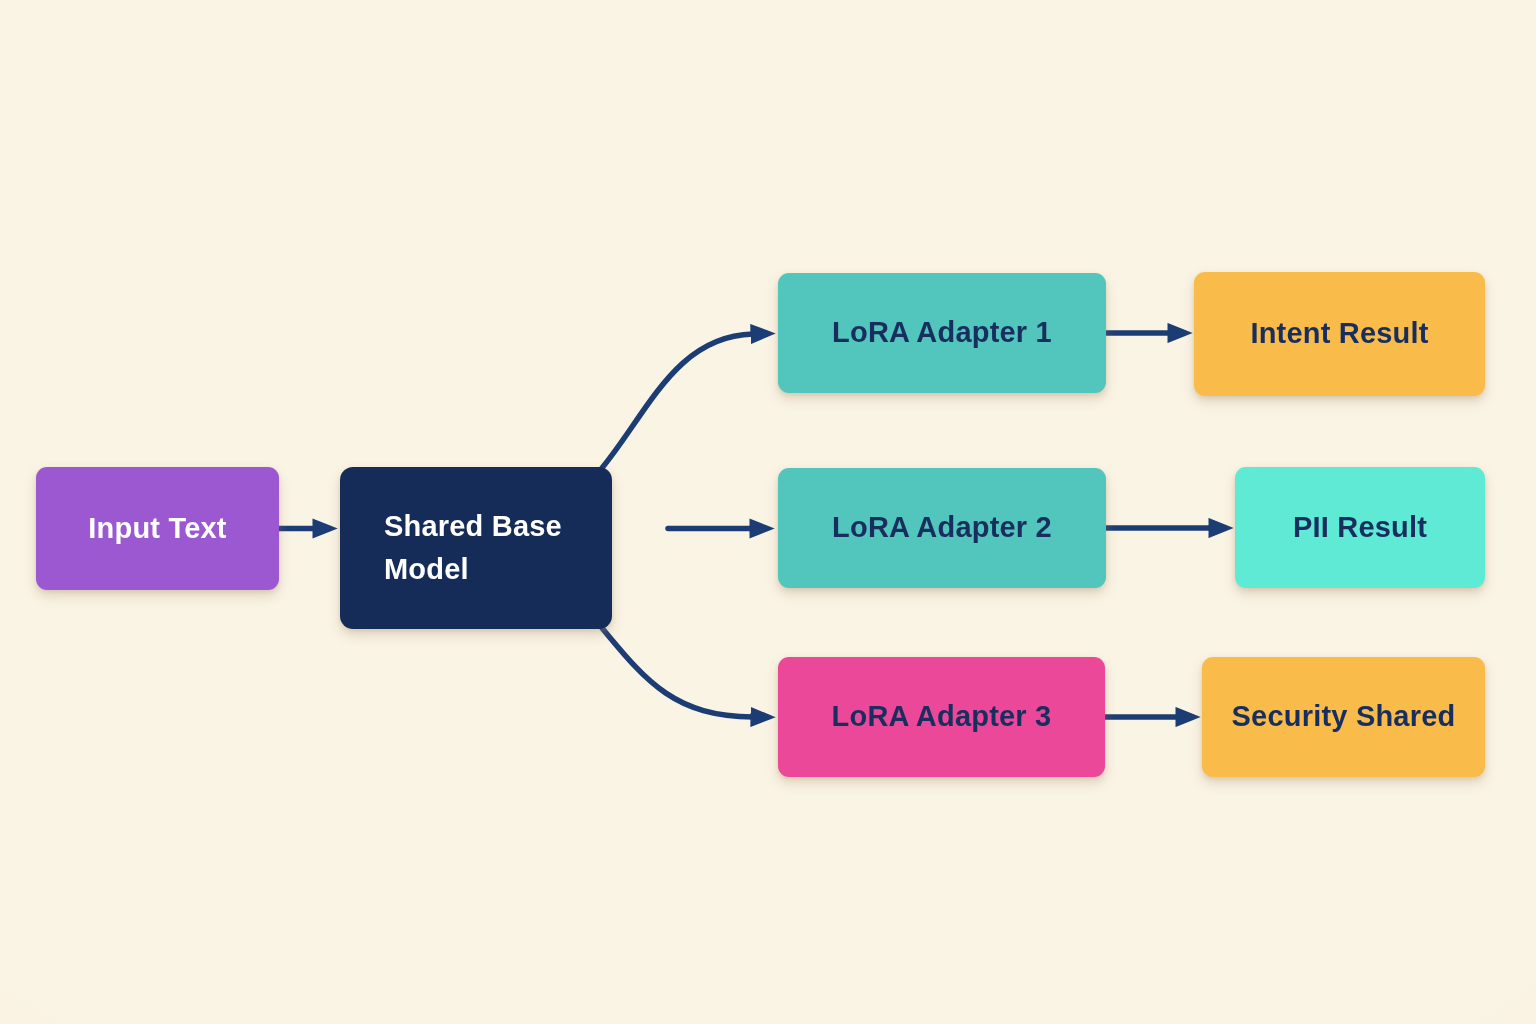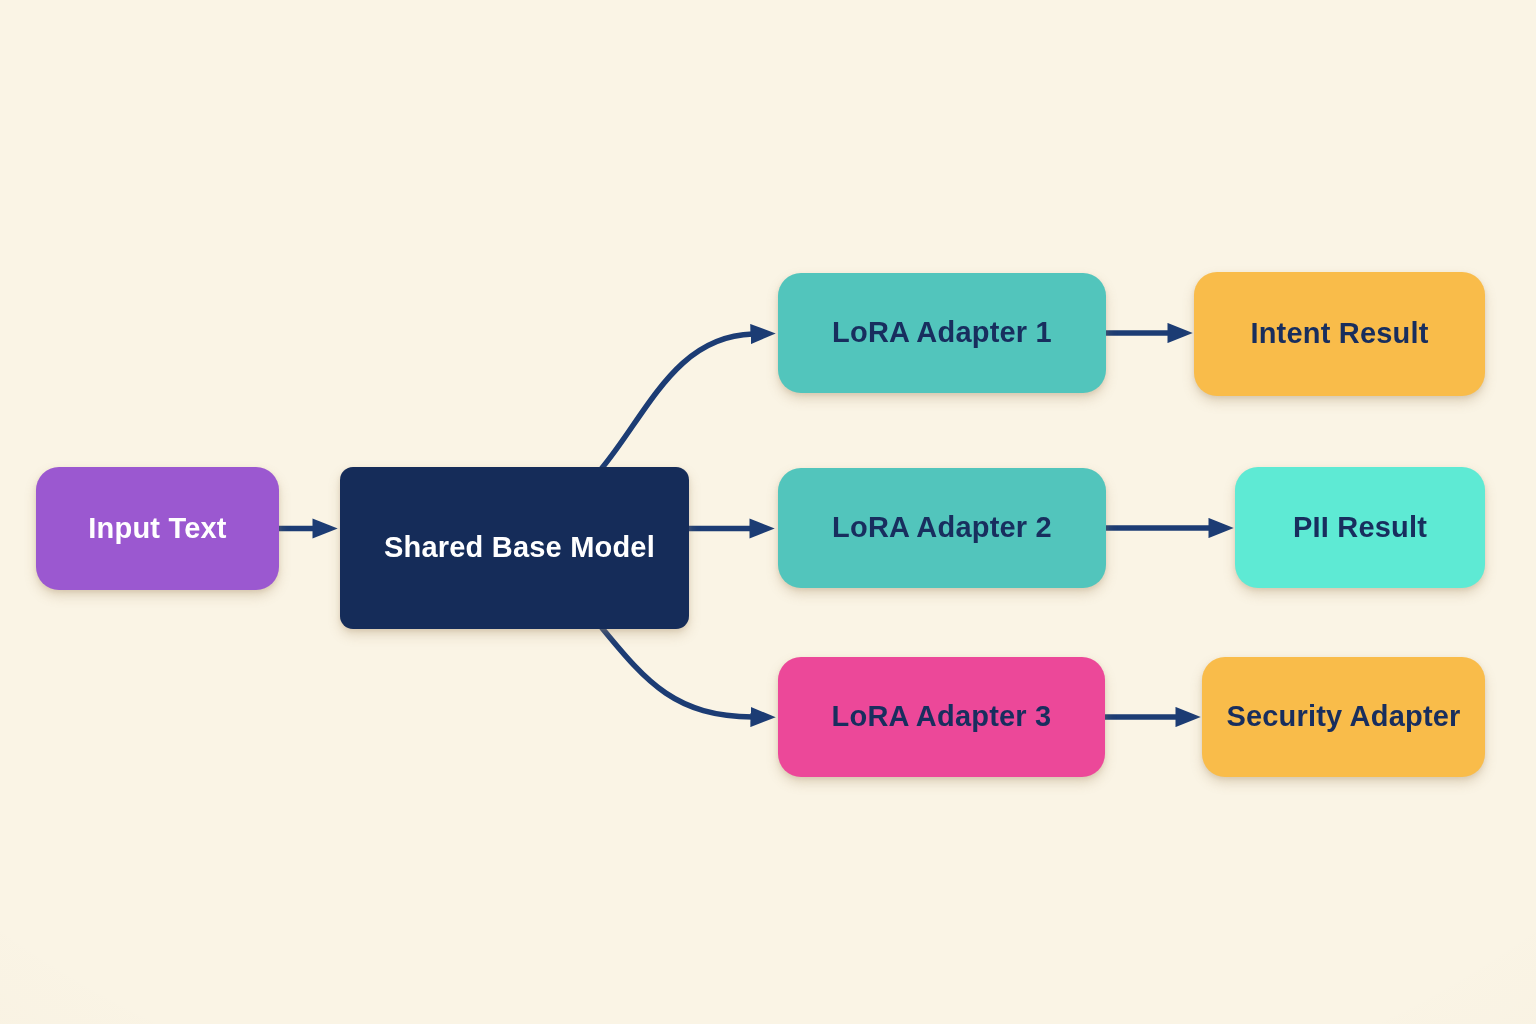--- a/index.html
+++ b/index.html
@@ -30,33 +30,33 @@
     width: 1536px;
     height: 1024px;
     z-index: 1;
   }
   .node {
     position: absolute;
     z-index: 2;
     display: flex;
     align-items: center;
     justify-content: center;
-    border-radius: 23px;
+    border-radius: 11px;
     box-shadow: 0 6px 12px rgba(167, 140, 98, 0.30),
                 0 2px 4px rgba(167, 140, 98, 0.18);
     font-weight: bold;
     font-size: 29px;
     letter-spacing: 0.2px;
     text-align: center;
     box-sizing: border-box;
     line-height: 1.5;
   }
   
   #node-input    { left:   36px; top: 467px; width: 243px; height: 123px; }
-  #node-base     { left:  340px; top: 467px; width: 349px; height: 162px;
+  #node-base     { left:  340px; top: 467px; width: 272px; height: 162px;
                    justify-content: flex-start; text-align: left;
                    padding-left: 44px; padding-right: 28px; border-radius: 13px; }
   #node-adapter1 { left:  778px; top: 273px; width: 328px; height: 120px; }
   #node-adapter2 { left:  778px; top: 468px; width: 328px; height: 120px; }
   #node-adapter3 { left:  778px; top: 657px; width: 327px; height: 120px; }
   #node-intent   { left: 1194px; top: 272px; width: 291px; height: 124px; }
   #node-pii      { left: 1235px; top: 467px; width: 250px; height: 121px; }
   #node-security { left: 1202px; top: 657px; width: 283px; height: 120px; }
   .edge {
     fill: none;
@@ -107,16 +107,16 @@
 
   <div class="node" id="node-intent" style="background-color: rgb(249, 188, 74); color: rgb(24, 46, 94);">
     <span>Intent Result</span>
   </div>
 
   <div class="node" id="node-pii" style="background-color: #5eead4; color: rgb(24, 46, 94);">
     <span>PII Result</span>
   </div>
 
   <div class="node" id="node-security" style="background-color: rgb(249, 188, 74); color: rgb(24, 46, 94);">
-    <span>Security Adapter</span>
+    <span>Security Shared</span>
   </div>
 
 </div>
 
 </body></html>

